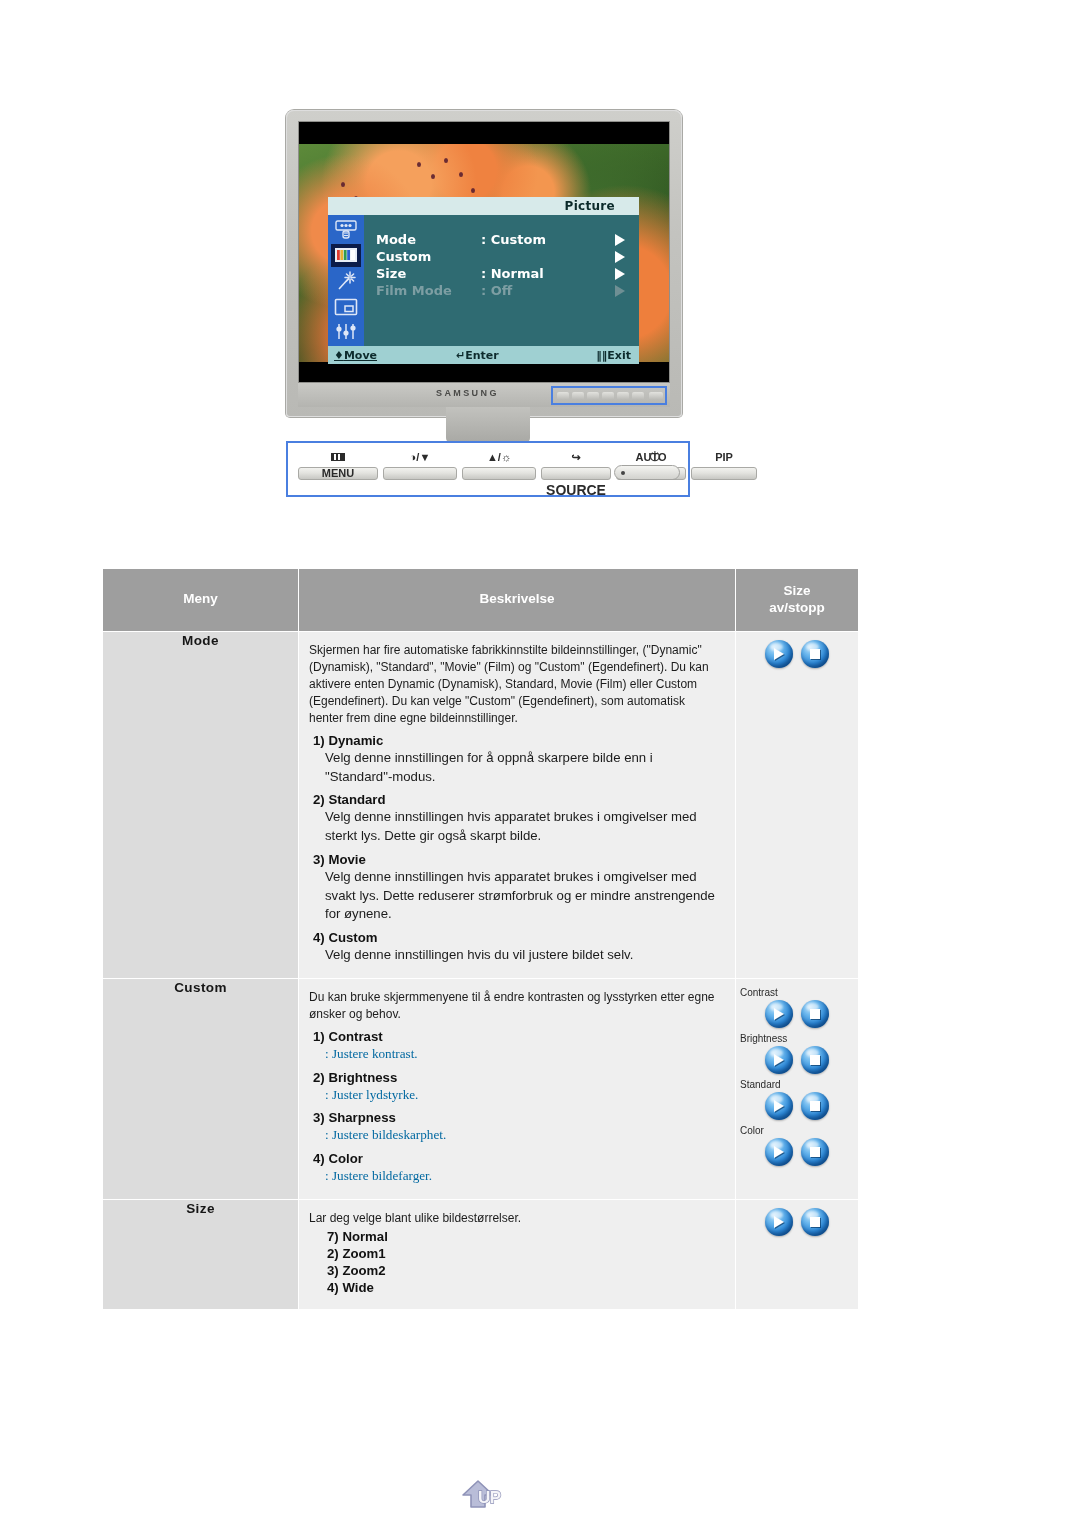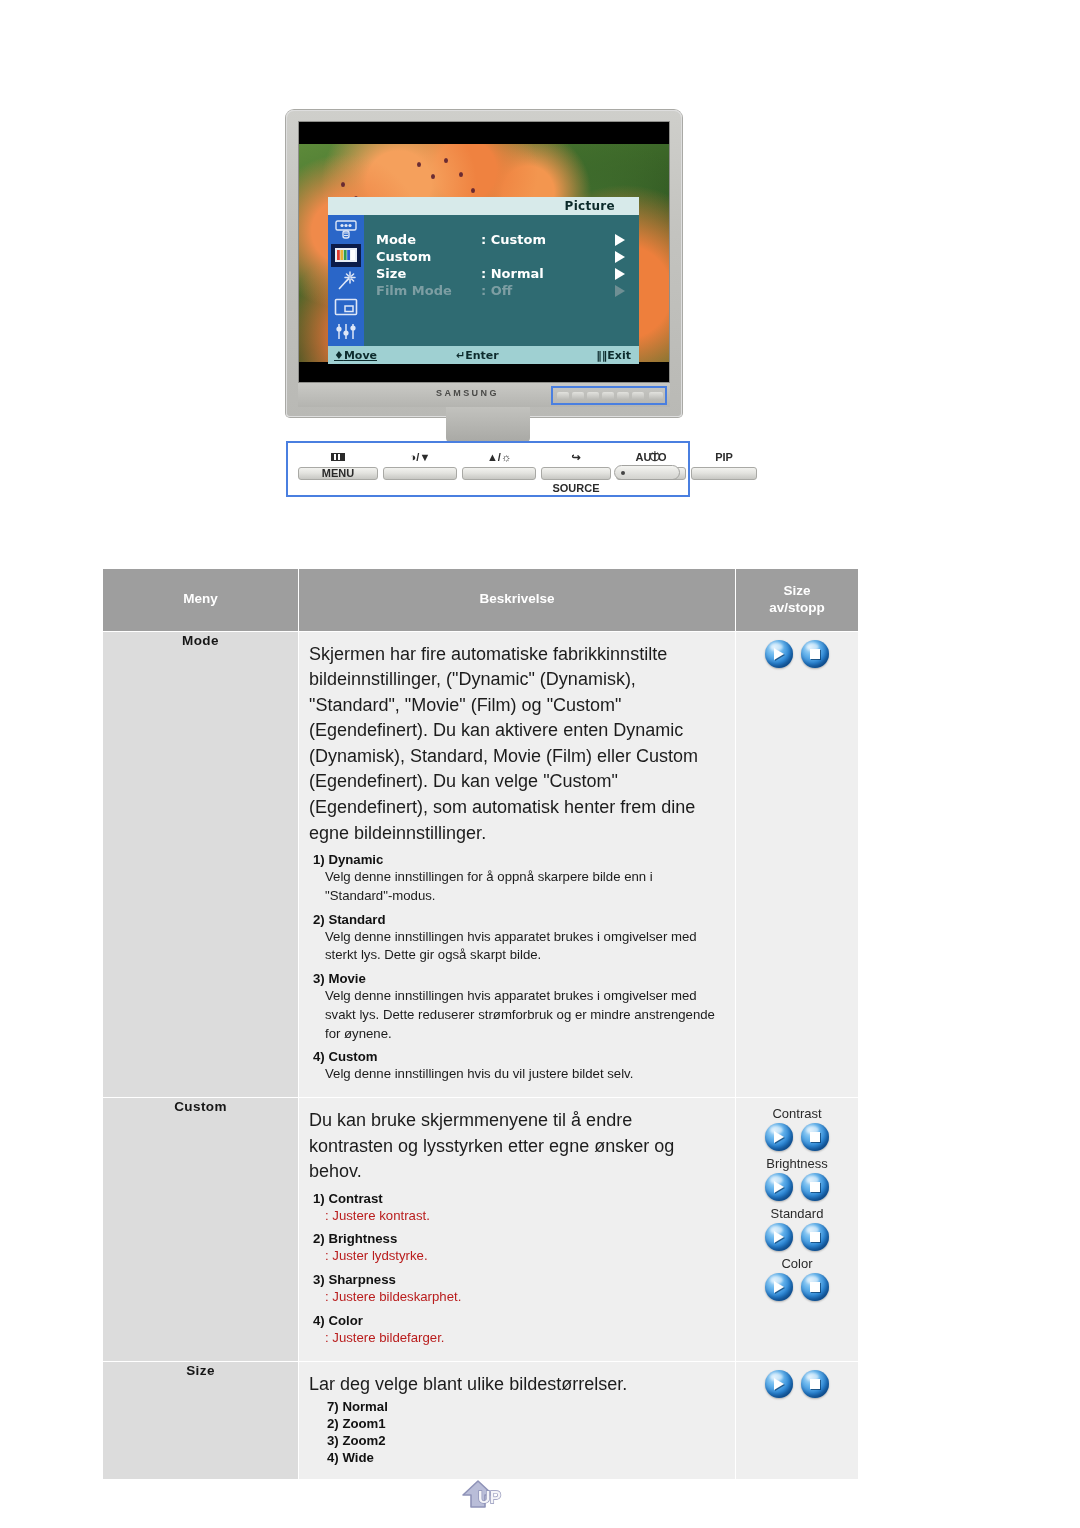--- a/index.html
+++ b/index.html
@@ -78,61 +78,61 @@
   .mon-neck{position:absolute;left:160px;top:297px;width:84px;height:36px;
     background:linear-gradient(180deg,#c2c2be,#a8a8a4);border-radius:0 0 5px 5px;}
 
   
   #button-panel{position:absolute;left:286px;top:441px;width:404px;height:56px;border:2px solid #4a7fe0;box-sizing:border-box;background:#fff;}
   .bp-item{position:absolute;top:6px;text-align:center;}
   .bp-cap{font-size:11px;font-weight:bold;color:#2b2b2b;height:16px;line-height:16px;white-space:nowrap;}
   .bp-key{margin-top:2px;height:13px;border-radius:3px;
     background:linear-gradient(180deg,#f2f2ef 0%,#e3e3df 45%,#c7c7c3 100%);
     border:1px solid #a9a9a5;box-sizing:border-box;}
-  .bp-sub{font-size:11px;font-weight:bold;color:#2b2b2b;margin-top:2px;}
+  .bp-sub{font-size:14px;font-weight:bold;color:#2b2b2b;margin-top:2px;}
   .menu-glyph{display:inline-block;width:14px;height:8px;border:1.5px solid #2b2b2b;box-sizing:border-box;
      background:linear-gradient(90deg,#2b2b2b 0 2px,transparent 2px 4px,#2b2b2b 4px 6px,transparent 6px 8px,#2b2b2b 8px 10px);}
   .pwr-btn{position:absolute;right:8px;top:22px;width:66px;height:15px;border-radius:8px;
      background:linear-gradient(180deg,#f4f4f1,#d2d2ce);border:1px solid #a3a3a0;box-sizing:border-box;}
   .pwr-dot{position:absolute;left:6px;top:5px;width:4px;height:4px;border-radius:50%;background:#444;}
   .pwr-glyph{position:absolute;right:28px;top:6px;font-size:13px;color:#333;}
 
   
   #spec-table{position:absolute;left:102px;top:568px;width:756px;border-collapse:collapse;
     border:1px solid #9a9a9a;table-layout:fixed;}
   #spec-table th{
     background:#9e9e9e;color:#ffffff;font-size:13.5px;font-weight:bold;
     border:1px solid #ffffff;padding:14px 4px;text-align:center;line-height:1.25;
   }
   #spec-table td{border:1px solid #ffffff;vertical-align:top;}
   td.c-menu{background:#dcdcdc;text-align:center;vertical-align:middle;
     font-size:13.5px;font-weight:bold;color:#161616;letter-spacing:.4px;}
   td.c-desc{background:#efefef;padding:10px 14px 12px 10px;}
   td.c-play{background:#efefef;vertical-align:middle;text-align:center;padding:8px 4px;}
 
-  .p{font-size:18px;color:#1c1c1c;line-height:1.42;margin:0 5px 1px 0;}
+  .p{font-size:12px;color:#1c1c1c;line-height:1.42;margin:0 5px 1px 0;}
   .num{font-size:13.2px;font-weight:bold;color:#111;margin:6px 0 1px 4px;}
   .sub{font-size:13.2px;color:#1c1c1c;line-height:1.42;margin:0 0 1px 16px;}
-  .sub2{font-size:13.2px;color:#b91c1c;line-height:1.42;margin:0 0 1px 16px;}
+  .sub2{font-size:13.2px;color:#0369a1;line-height:1.42;margin:0 0 1px 16px;font-family:Liberation Serif, serif;}
   .size-item{font-size:13.2px;font-weight:bold;color:#111;margin:2px 0 2px 18px;}
 
   
   .pair{display:flex;justify-content:center;gap:8px;}
   .sph{width:28px;height:28px;border-radius:50%;position:relative;
     background:radial-gradient(circle at 33% 26%, #bfe2fa 0%, #6cb8ee 28%, #2d8ada 60%, #1663ad 88%, #0d4d8c 100%);
     box-shadow:inset -2px -3px 5px rgba(0,40,90,.55), 0 1px 2px rgba(0,0,0,.28);}
   .sph::after{content:"";position:absolute;left:5px;top:3px;width:13px;height:8px;border-radius:50%;
     background:rgba(255,255,255,.55);filter:blur(1px);}
   .gl{position:absolute;left:0;top:0;width:100%;height:100%;}
   .gl .tri{position:absolute;left:9px;top:8px;width:0;height:0;border-left:10px solid #fff;
     border-top:6px solid transparent;border-bottom:6px solid transparent;
     filter:drop-shadow(1px 1px 0 rgba(0,40,80,.6));}
   .gl .sq{position:absolute;left:9px;top:9px;width:10px;height:10px;background:#fff;
     box-shadow:1px 1px 0 rgba(0,40,80,.6);}
-  .plabel{font-size:13px;color:#2a2a2a;text-align:center;margin-bottom:2px;}
+  .plabel{font-size:10px;color:#2a2a2a;text-align:left;margin-bottom:2px;}
   .pgroup{margin-bottom:5px;}
 
   
   #up-button{position:absolute;left:461px;top:1479px;width:56px;height:36px;}
   .up-arrow{position:absolute;left:0;top:0;width:34px;height:30px;}
   .up-text{position:absolute;left:17px;top:9px;font-size:17px;font-weight:bold;color:#f4f4f8;
     -webkit-text-stroke:1.4px #8f93b8;paint-order:stroke fill;letter-spacing:-0.5px;}
 </style>
 </head>
 <body>

